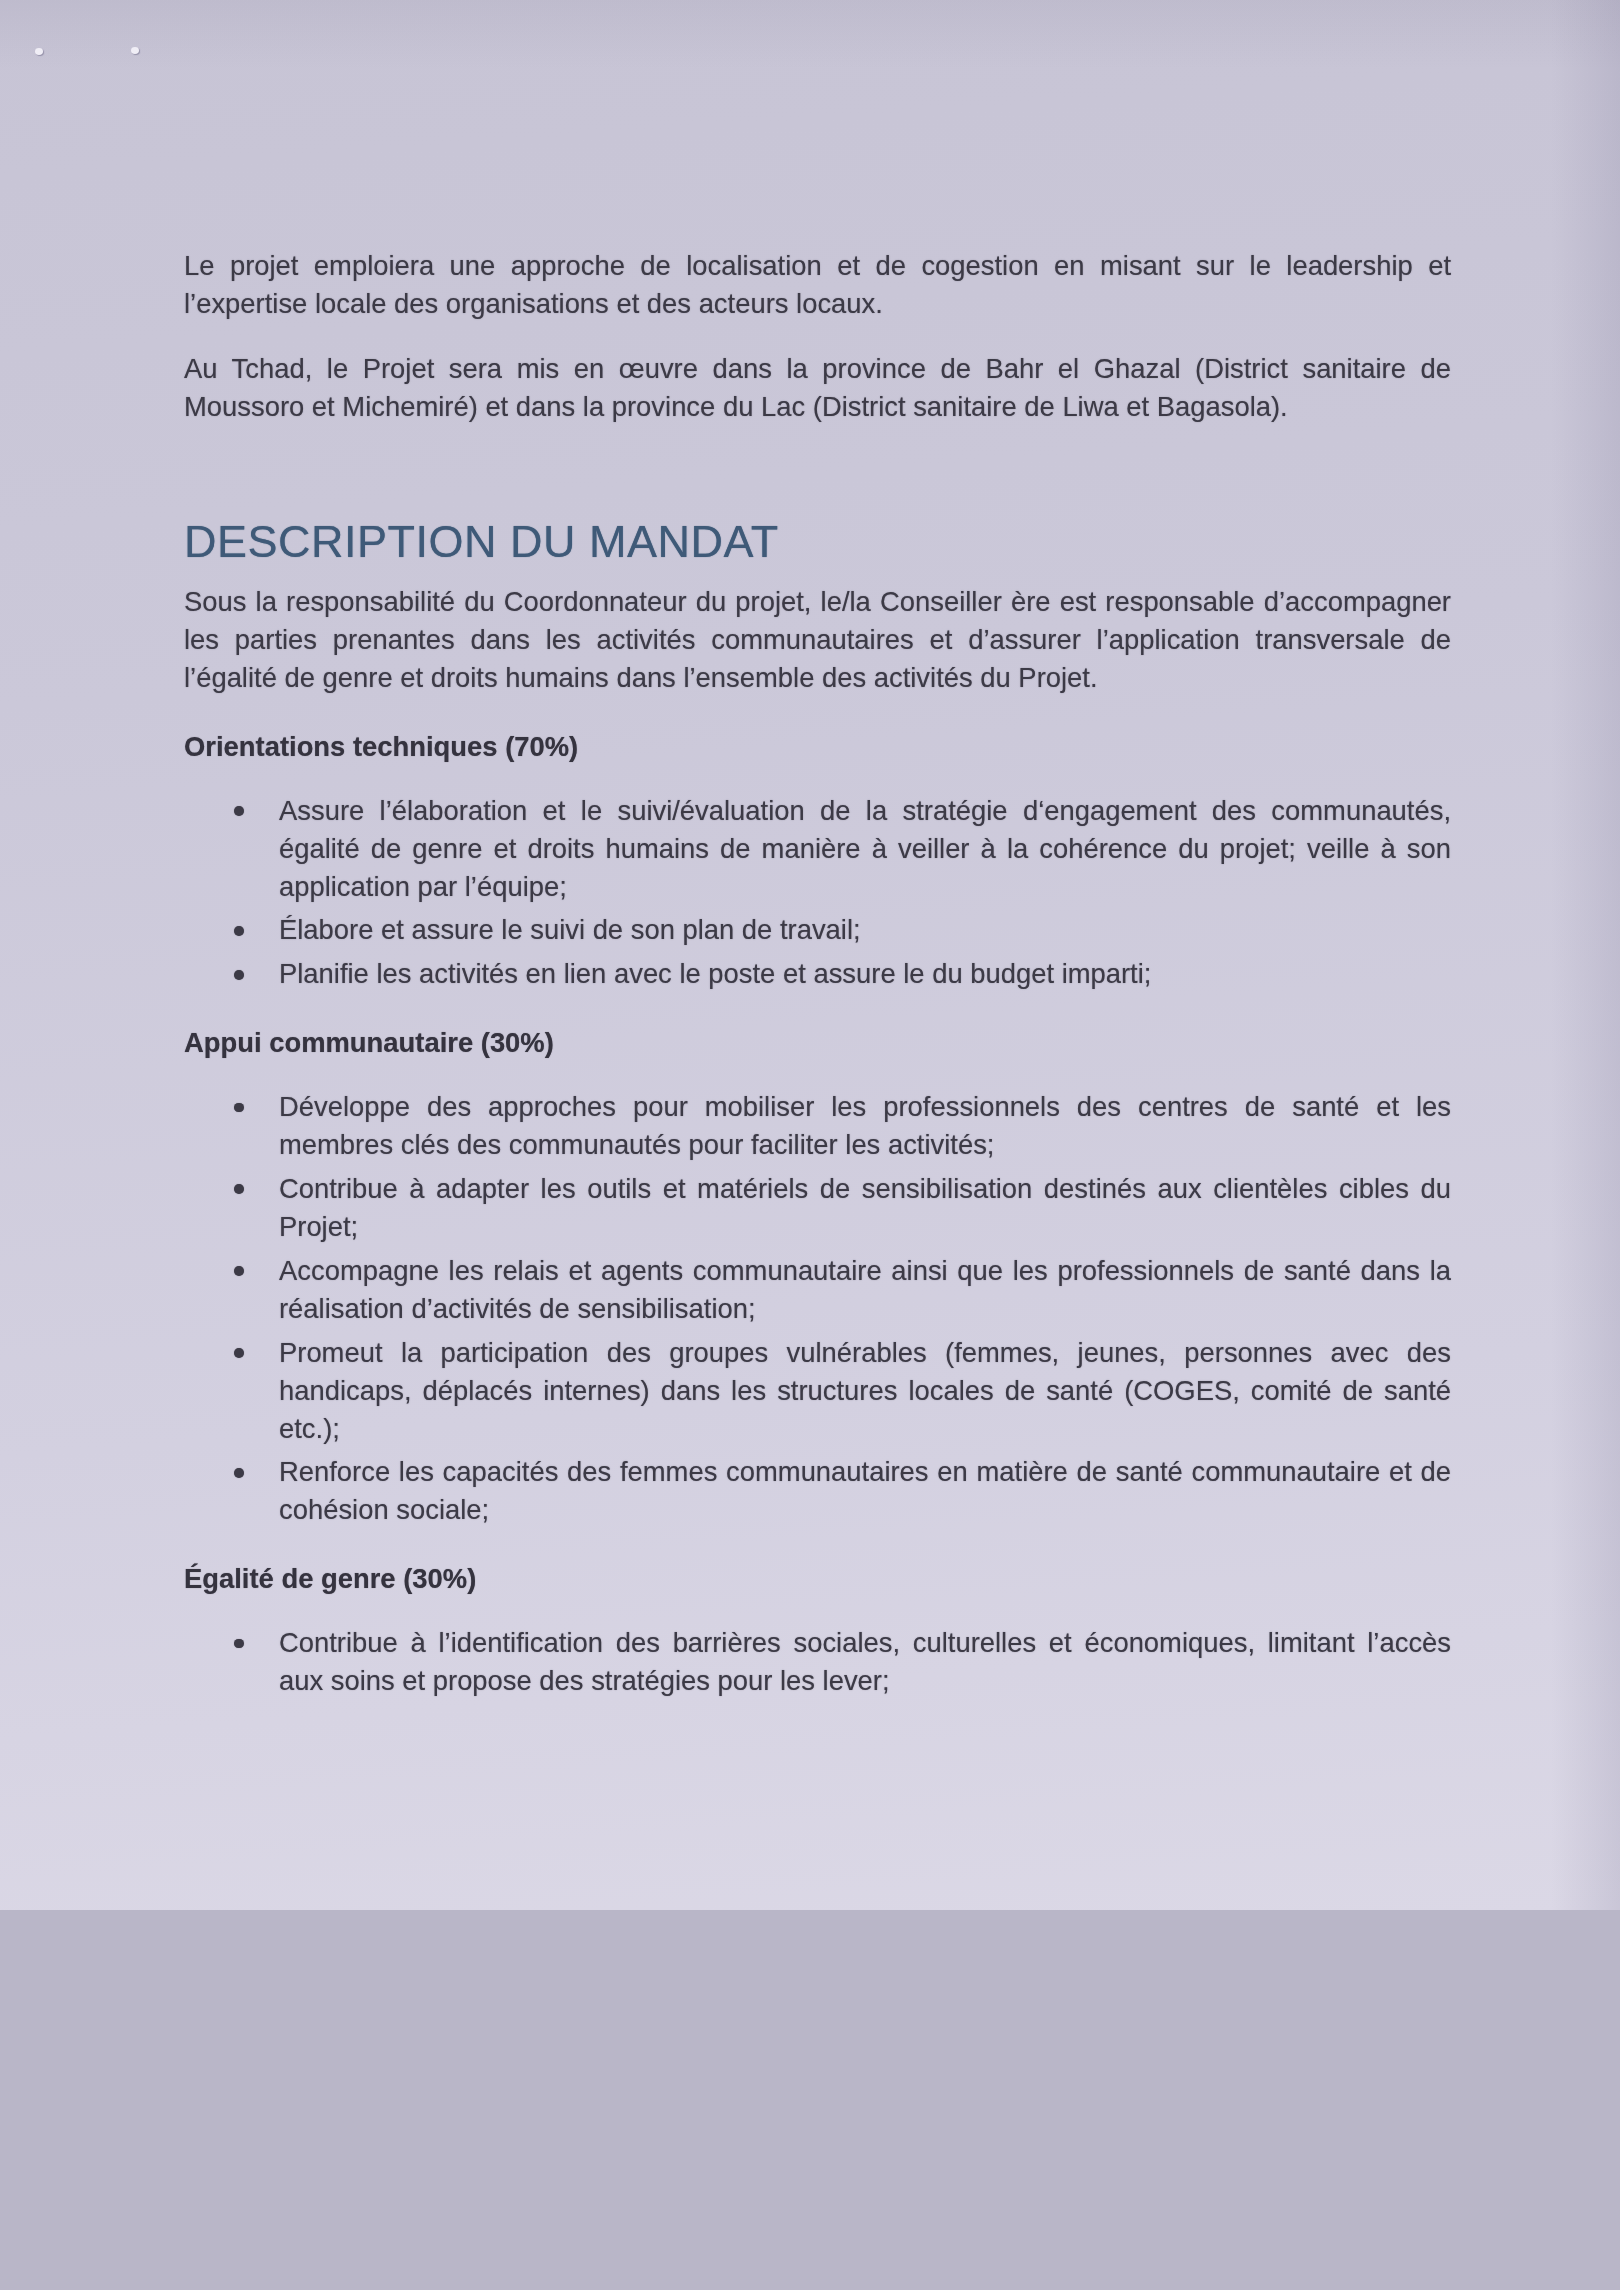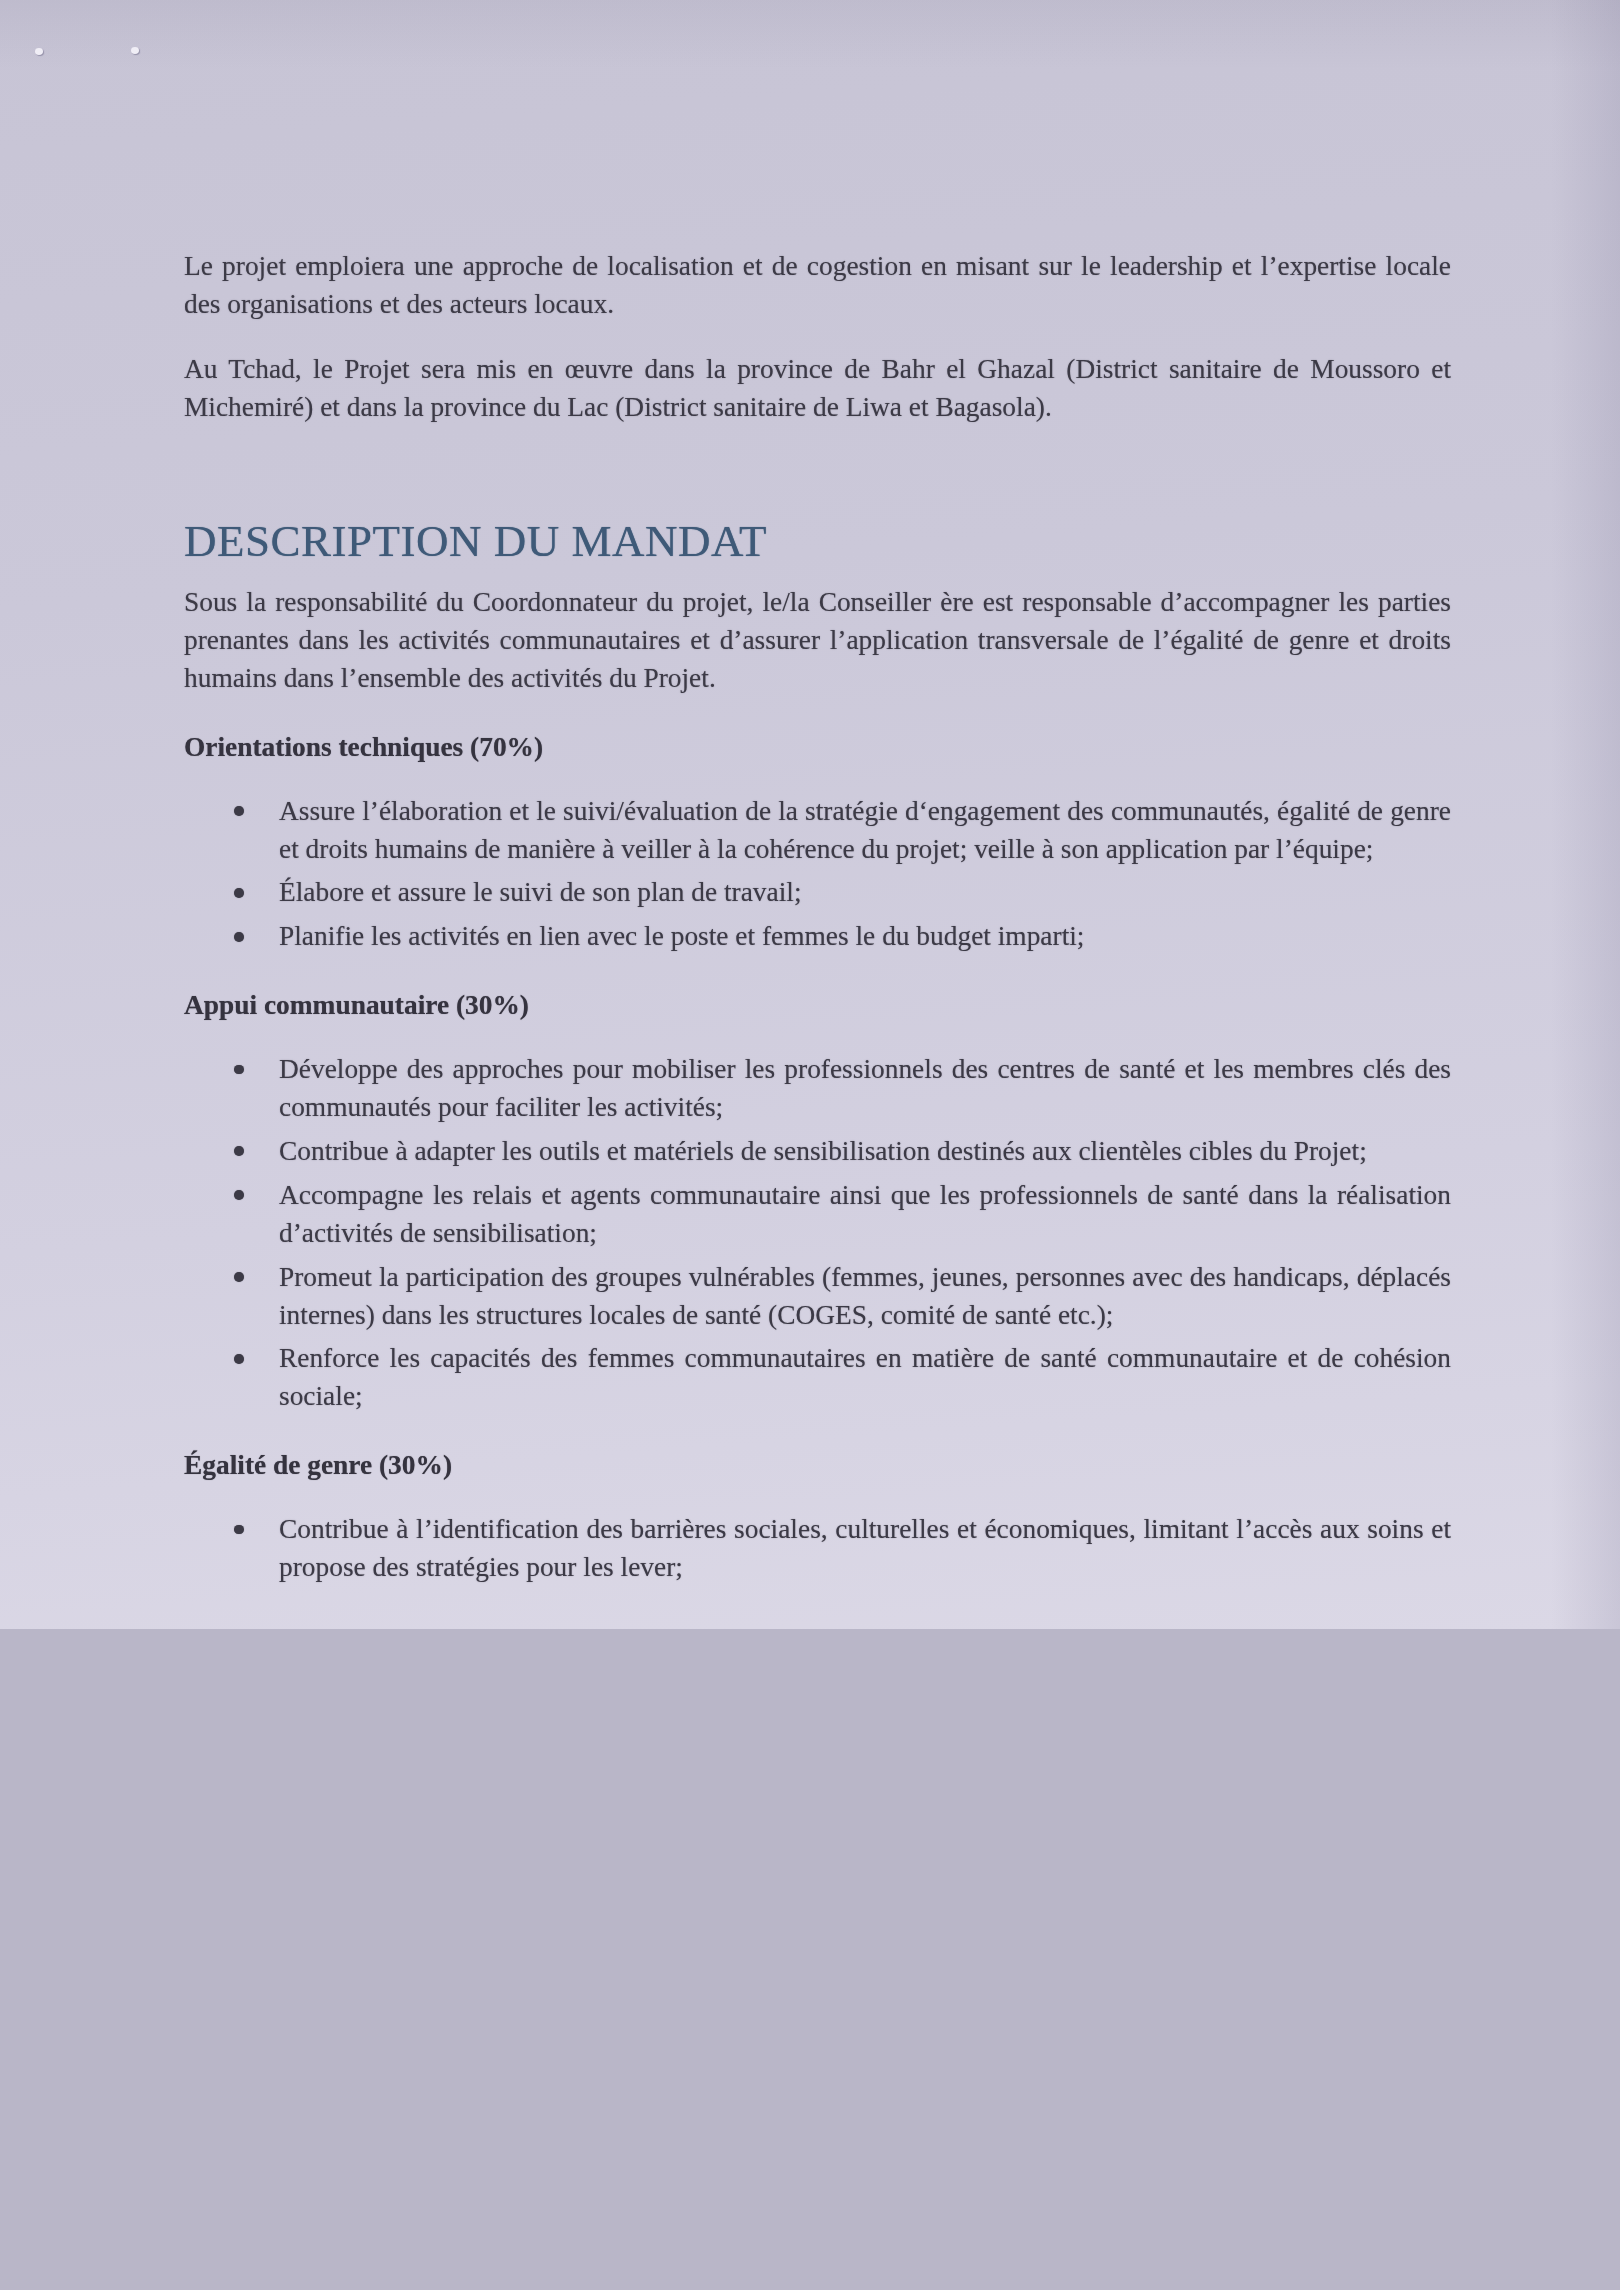--- a/index.html
+++ b/index.html
@@ -10,26 +10,25 @@
   }
   * { margin: 0; padding: 0; box-sizing: border-box; }
   html, body { width: 1620px; height: 2291px; }
   body {
     font-family: "Liberation Sans", sans-serif;
     background: #b9b6c8;
   }
   .page {
     position: relative;
     width: 1620px;
-    height: 1629px;
+    height: 1910px;
     background: linear-gradient(176deg, #c7c4d5 0%, #cbc8d9 35%, #d3d0e0 72%, #dbd8e6 100%);
     color: var(--text);
     padding: 247px 169px 0 184px;
     overflow: hidden;
-    font-family: Liberation Serif, serif;
   }
   
   .page::before {
     content: '';
     position: absolute; inset: 0;
     background: linear-gradient(to bottom, rgba(115,110,135,0.10), rgba(115,110,135,0) 69px);
     pointer-events: none;
   }
   .page::after {
     content: '';
@@ -107,21 +106,21 @@
   <p class="para">Au Tchad, le Projet sera mis en œuvre dans la province de Bahr el Ghazal (District sanitaire de Moussoro et Michemiré) et dans la province du Lac (District sanitaire de Liwa et Bagasola).</p>
 
   <h1 class="doc-title">DESCRIPTION DU MANDAT</h1>
 
   <p class="para">Sous la responsabilité du Coordonnateur du projet, le/la Conseiller ère est responsable d’accompagner les parties prenantes dans les activités communautaires et d’assurer l’application transversale de l’égalité de genre et droits humains dans l’ensemble des activités du Projet.</p>
 
   <h2 class="subhead">Orientations techniques (70%)</h2>
   <ul class="bullet-list">
     <li>Assure l’élaboration et le suivi/évaluation de la stratégie d‘engagement des communautés, égalité de genre et droits humains de manière à veiller à la cohérence du projet; veille à son application par l’équipe;</li>
     <li>Élabore et assure le suivi de son plan de travail;</li>
-    <li>Planifie les activités en lien avec le poste et femmes le du budget imparti;</li>
+    <li>Planifie les activités en lien avec le poste et assure le du budget imparti;</li>
   </ul>
 
   <h2 class="subhead">Appui communautaire (30%)</h2>
   <ul class="bullet-list">
     <li>Développe des approches pour mobiliser les professionnels des centres de santé et les membres clés des communautés pour faciliter les activités;</li>
     <li>Contribue à adapter les outils et matériels de sensibilisation destinés aux clientèles cibles du Projet;</li>
     <li>Accompagne les relais et agents communautaire ainsi que les professionnels de santé dans la réalisation d’activités de sensibilisation;</li>
     <li>Promeut la participation des groupes vulnérables (femmes, jeunes, personnes avec des handicaps, déplacés internes) dans les structures locales de santé (COGES, comité de santé etc.);</li>
     <li>Renforce les capacités des femmes communautaires en matière de santé communautaire et de cohésion sociale;</li>
   </ul>

